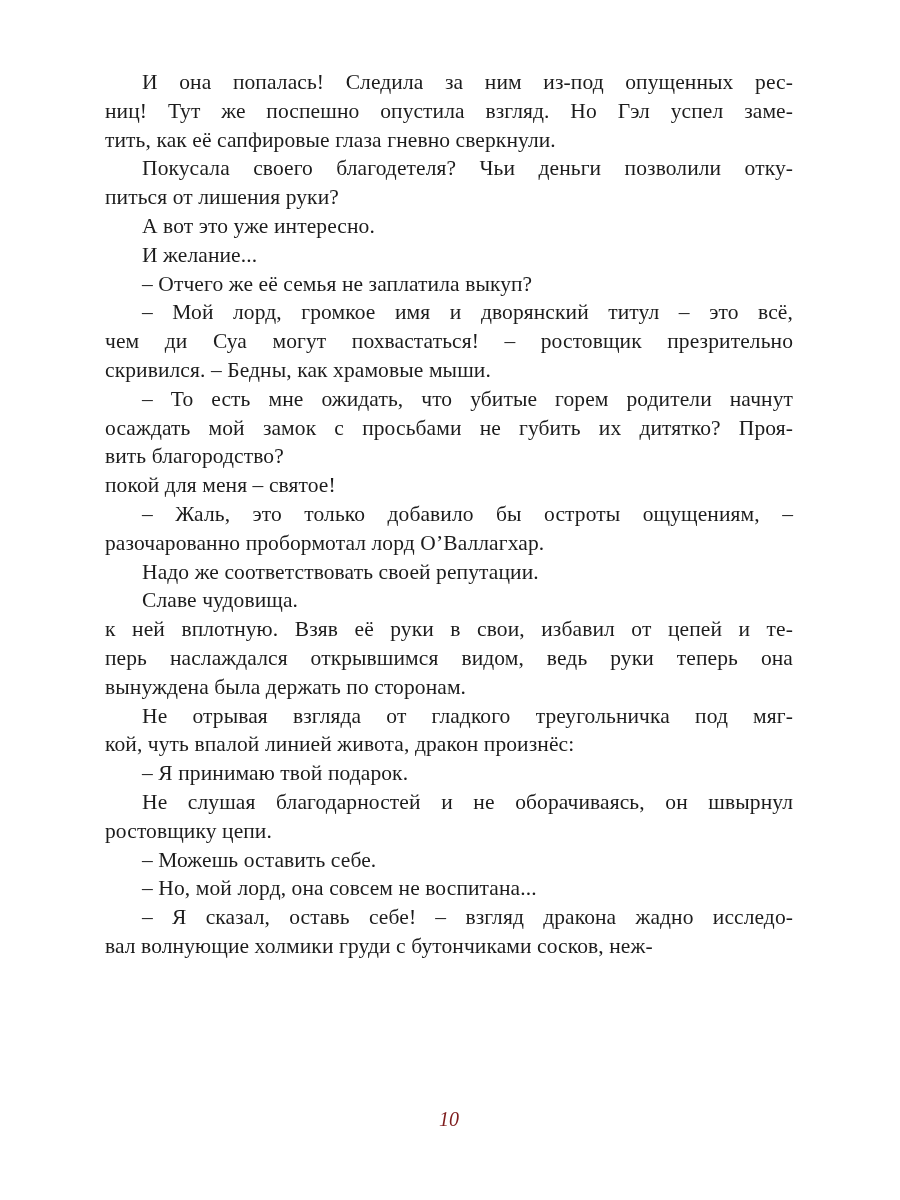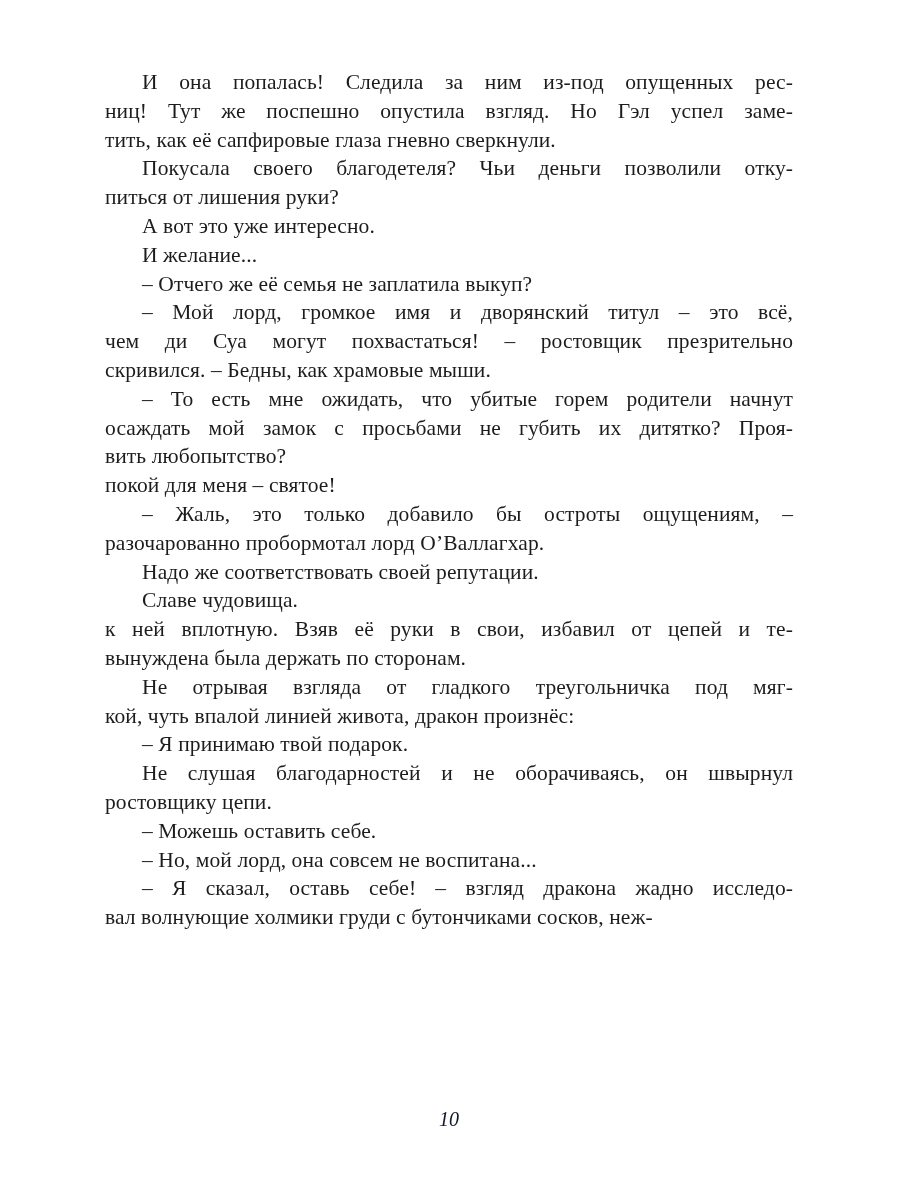--- a/index.html
+++ b/index.html
@@ -41,21 +41,21 @@
     text-align-last: justify;
   }
   .page-number {
     position: absolute;
     left: 105px;
     top: 1108px;
     width: 688px;
     text-align: center;
     font-style: italic;
     font-size: 20px;
-    color: #0f172a;
+    color: #7f1d1d;
   }
 </style>
 </head>
 <body>
 
 <div class="book-page">
   <div class="text-block">
       <p>
         <span class="line first justify">И она попалась! Следила за ним из-под опущенных рес-</span>
         <span class="line justify">ниц! Тут же поспешно опустила взгляд. Но Гэл успел заме-</span>
@@ -75,37 +75,38 @@
         <span class="line first">– Отчего же её семья не заплатила выкуп?</span>
       </p>
       <p>
         <span class="line first justify">– Мой лорд, громкое имя и дворянский титул – это всё,</span>
         <span class="line justify">чем ди Суа могут похвастаться! – ростовщик презрительно</span>
         <span class="line">скривился. – Бедны, как храмовые мыши.</span>
       </p>
       <p>
         <span class="line first justify">– То есть мне ожидать, что убитые горем родители начнут</span>
         <span class="line justify">осаждать мой замок с просьбами не губить их дитятко? Проя-</span>
-        <span class="line">вить любопытство?</span>
+        <span class="line">вить благородство?</span>
       </p>
       <p>
         <span class="line">покой для меня – святое!</span>
       </p>
       <p>
         <span class="line first justify">– Жаль, это только добавило бы остроты ощущениям, –</span>
         <span class="line">разочарованно пробормотал лорд О’Валлагхар.</span>
       </p>
       <p>
         <span class="line first">Надо же соответствовать своей репутации.</span>
       </p>
       <p>
         <span class="line first">Славе чудовища.</span>
       </p>
       <p>
         <span class="line justify">к ней вплотную. Взяв её руки в свои, избавил от цепей и те-</span>
+        <span class="line justify">перь наслаждался открывшимся видом, ведь руки теперь она</span>
         <span class="line">вынуждена была держать по сторонам.</span>
       </p>
       <p>
         <span class="line first justify">Не отрывая взгляда от гладкого треугольничка под мяг-</span>
         <span class="line">кой, чуть впалой линией живота, дракон произнёс:</span>
         <span class="line first">– Я принимаю твой подарок.</span>
       </p>
       <p>
         <span class="line first justify">Не слушая благодарностей и не оборачиваясь, он швырнул</span>
         <span class="line">ростовщику цепи.</span>

